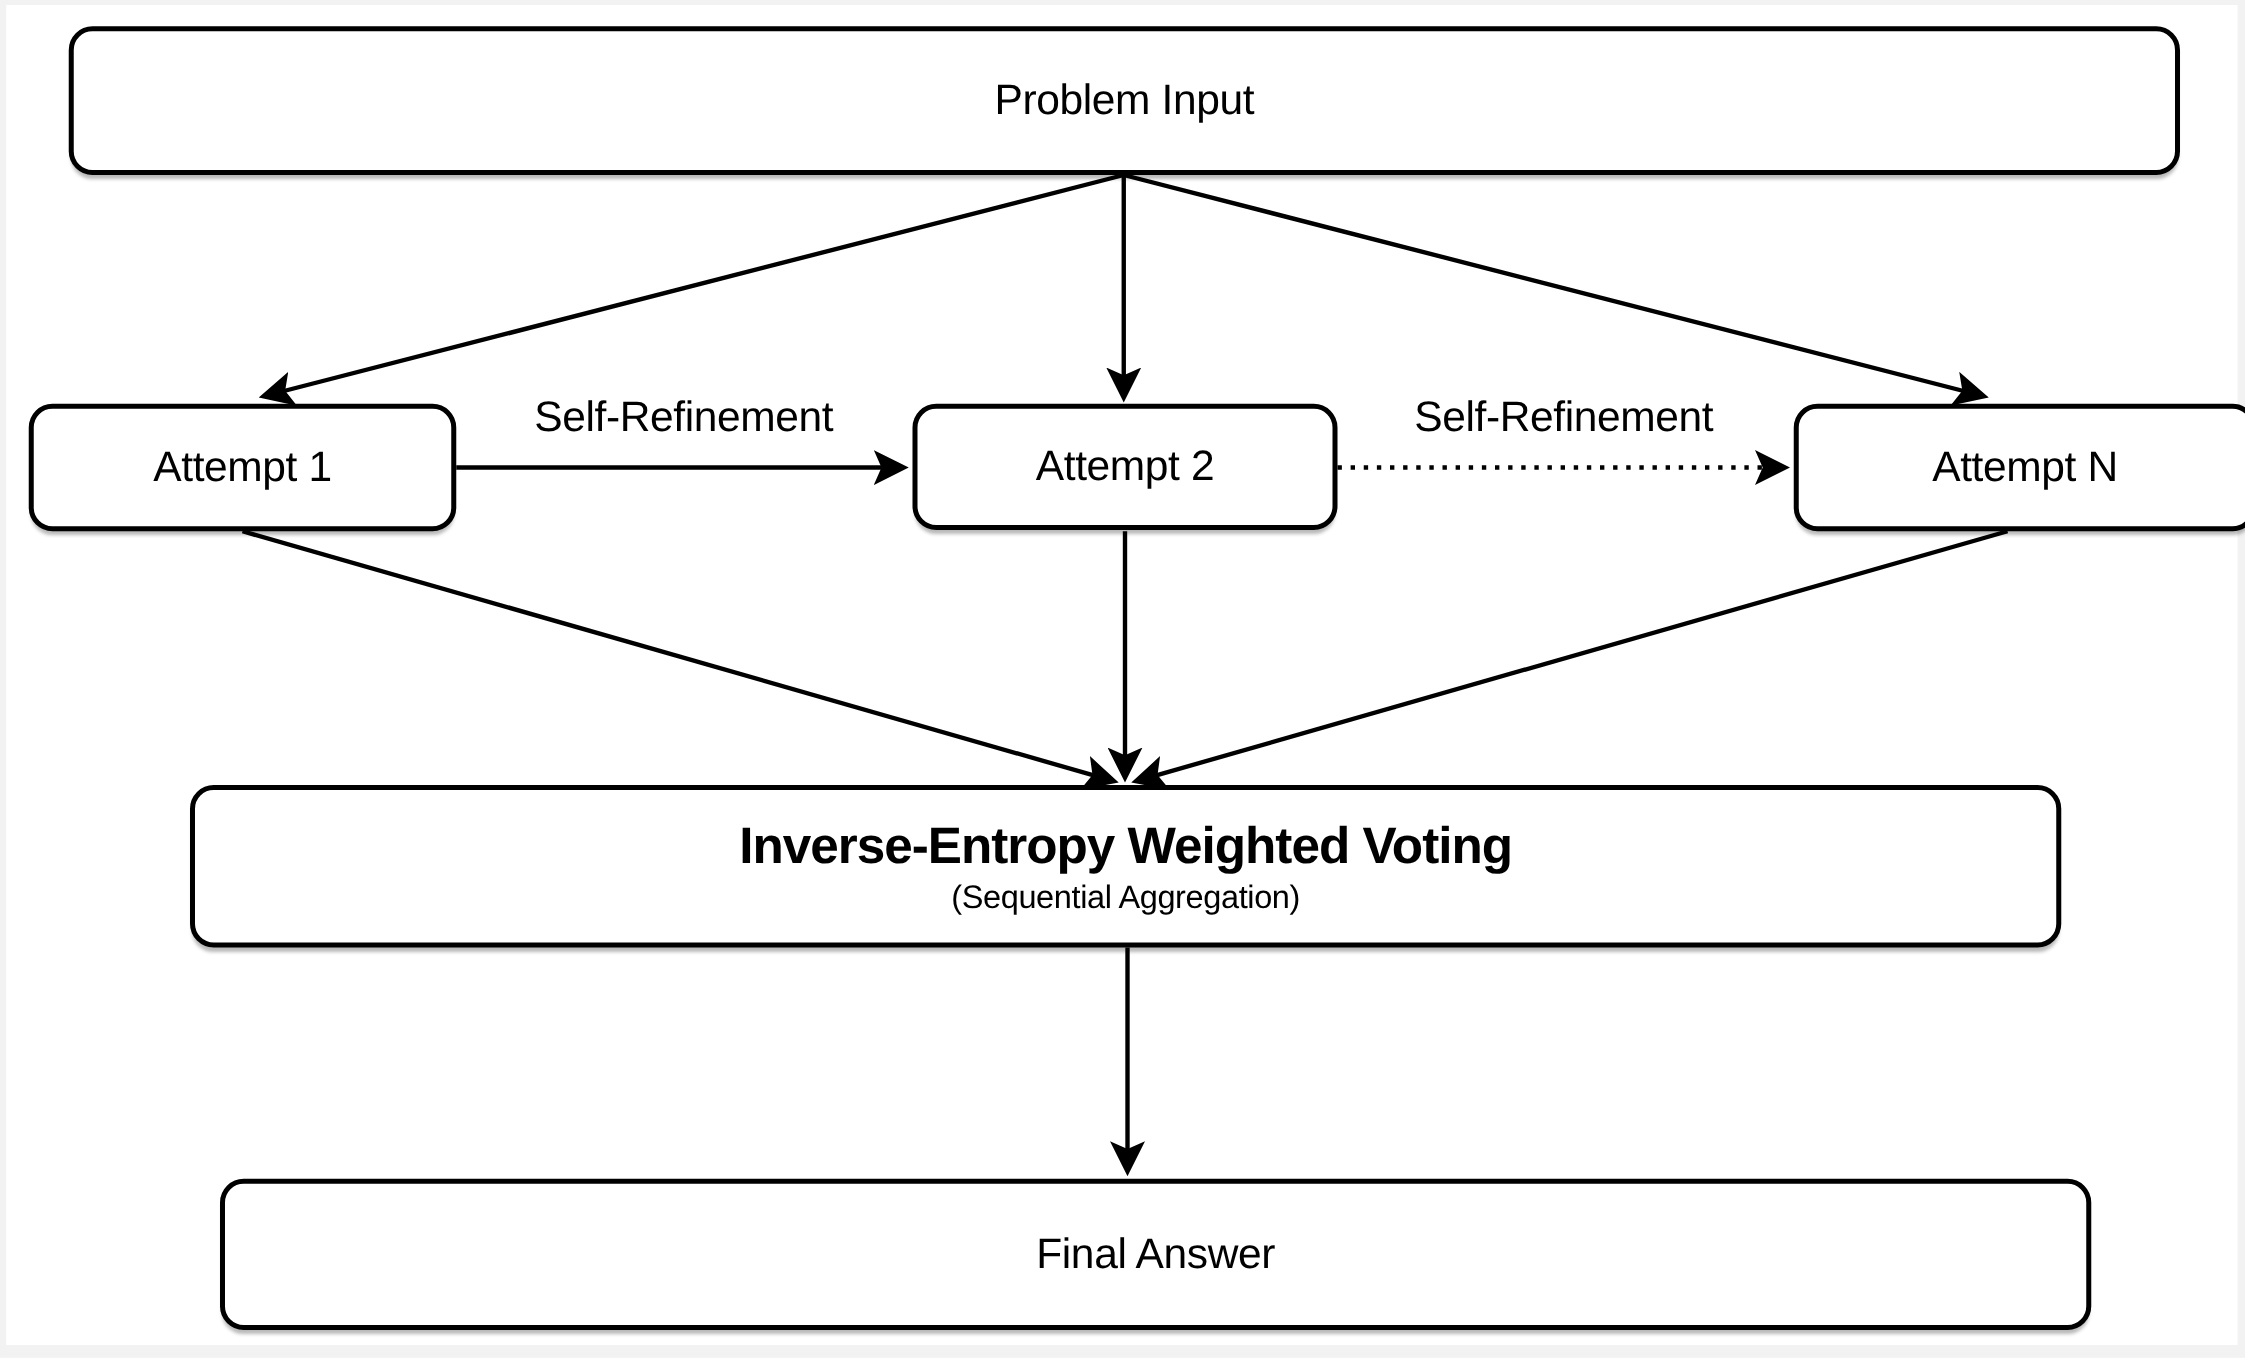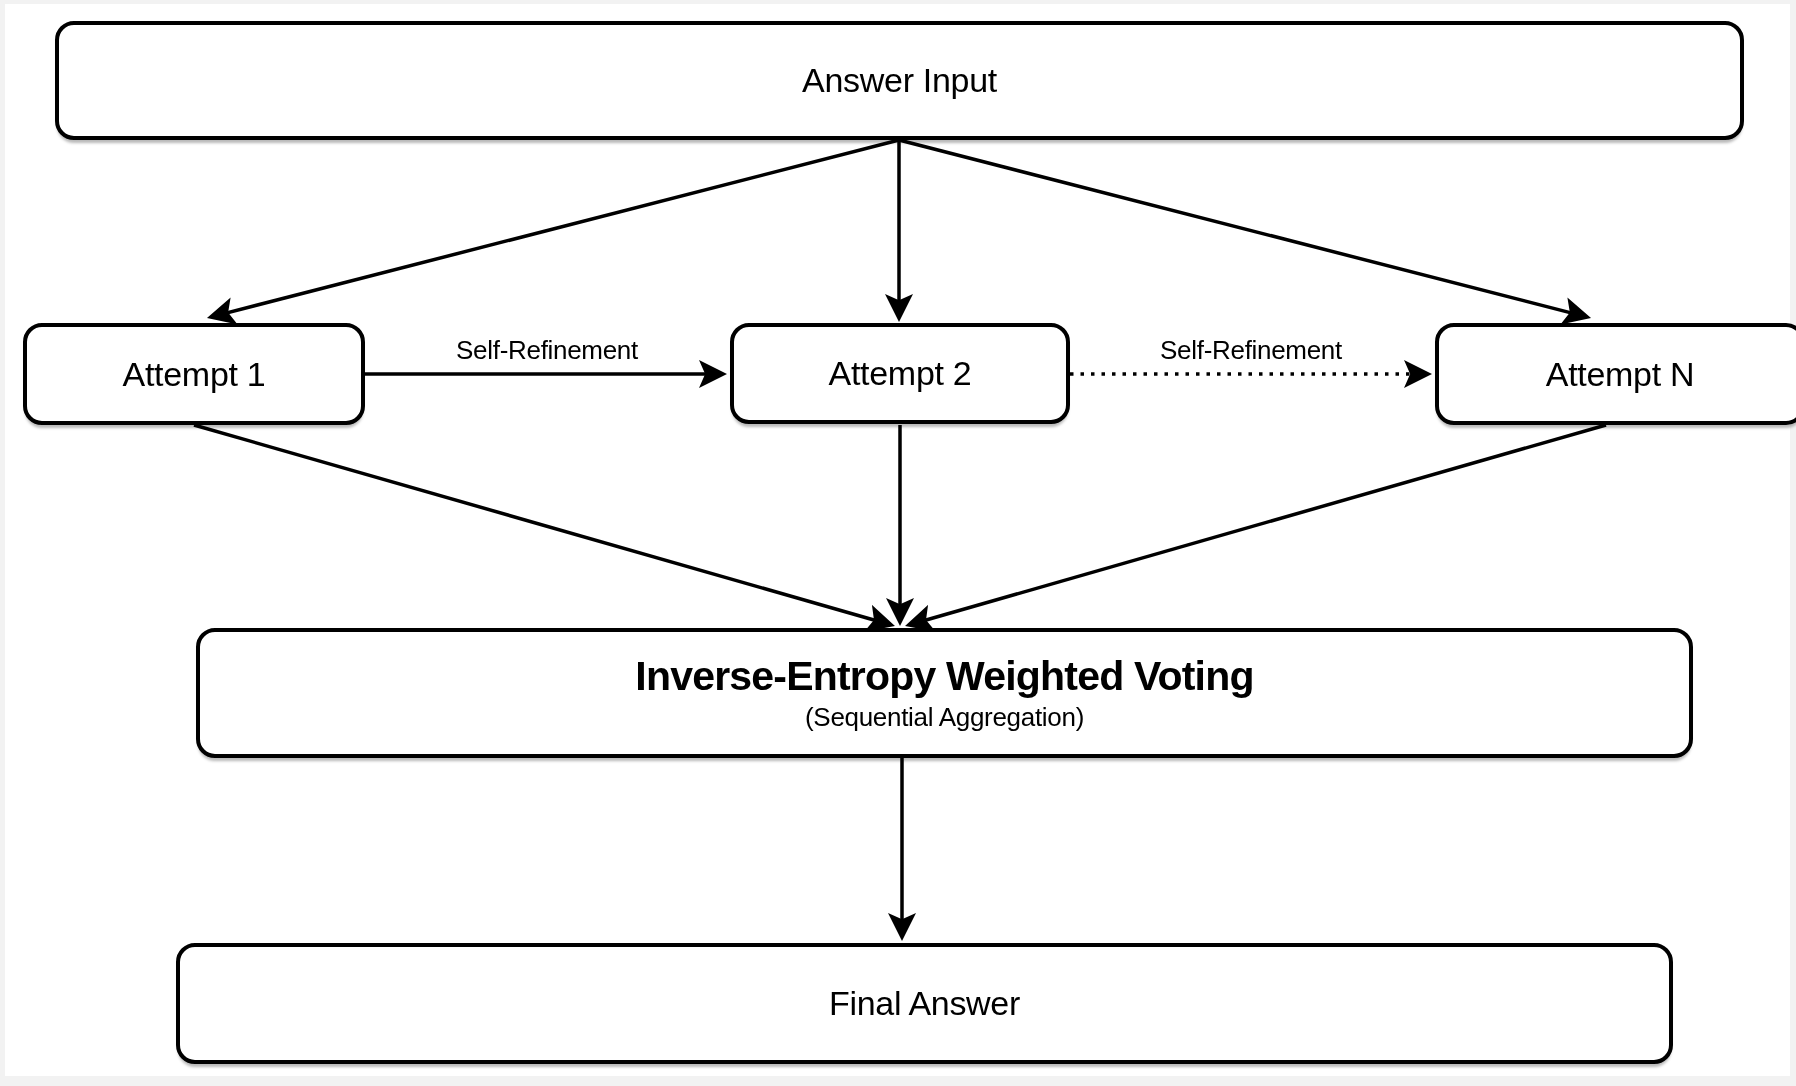--- a/index.html
+++ b/index.html
@@ -11,26 +11,26 @@
   .node{position:absolute;box-sizing:border-box;background:#ffffff;
         border:4px solid #000;border-radius:19px;
         display:flex;align-items:center;justify-content:center;
         font-size:34px;letter-spacing:-0.3px;
         box-shadow:0 5px 3px -2px rgba(0,0,0,0.28);}
   .node-problem{left:55px;top:21px;width:1689px;height:119px;}
   .node-attempt1{left:23px;top:323px;width:342px;height:102px;}
   .node-attempt2{left:730px;top:323px;width:340px;height:101px;}
   .node-attemptn{left:1435px;top:323px;width:370px;height:102px;}
   .node-voting{left:152px;top:628px;width:1497px;height:130px;
-               flex-direction:column;gap:7px;margin-left:44px;}
+               flex-direction:column;gap:7px;}
   .node-final{left:152px;top:943px;width:1497px;height:121px;margin-left:24px;}
   .voting-title{font-weight:700;font-size:41px;letter-spacing:-0.8px;line-height:1;}
   .voting-subtitle{font-size:26px;letter-spacing:-0.3px;line-height:1;}
-  .edge-label{position:absolute;top:332px;height:36px;line-height:36px;
-              transform:translateX(-50%);font-size:26px;letter-spacing:-0.3px;
+  .edge-label{position:absolute;top:316px;height:36px;line-height:36px;
+              transform:translateX(-50%);font-size:34px;letter-spacing:-0.3px;
               white-space:nowrap;}
   .edge-label.left{left:547px;}
   .edge-label.right{left:1251px;}
   line{stroke:#000;stroke-width:3.5;}
   line.dotted{stroke-dasharray:3.5 7;}
 </style>
 </head>
 <body>
 
 <div class="frame">
@@ -51,21 +51,21 @@
     <line class="dotted" x1="1070" y1="374" x2="1426.4" y2="374" marker-end="url(#ah)"></line>
 
     <line x1="194" y1="425" x2="889.6" y2="624.5" marker-end="url(#ah)"></line>
     <line x1="900" y1="425" x2="900" y2="620.4" marker-end="url(#ah)"></line>
     <line x1="1606" y1="425" x2="910.4" y2="624.5" marker-end="url(#ah)"></line>
 
     <line x1="902" y1="758" x2="902" y2="935.4" marker-end="url(#ah)"></line>
   </svg>
 
   <div class="node node-problem">
-    <span>Answer Input</span>
+    <span>Problem Input</span>
   </div>
 
   <div class="node node-attempt1">
     <span>Attempt 1</span>
   </div>
 
   <div class="node node-attempt2">
     <span>Attempt 2</span>
   </div>
 

